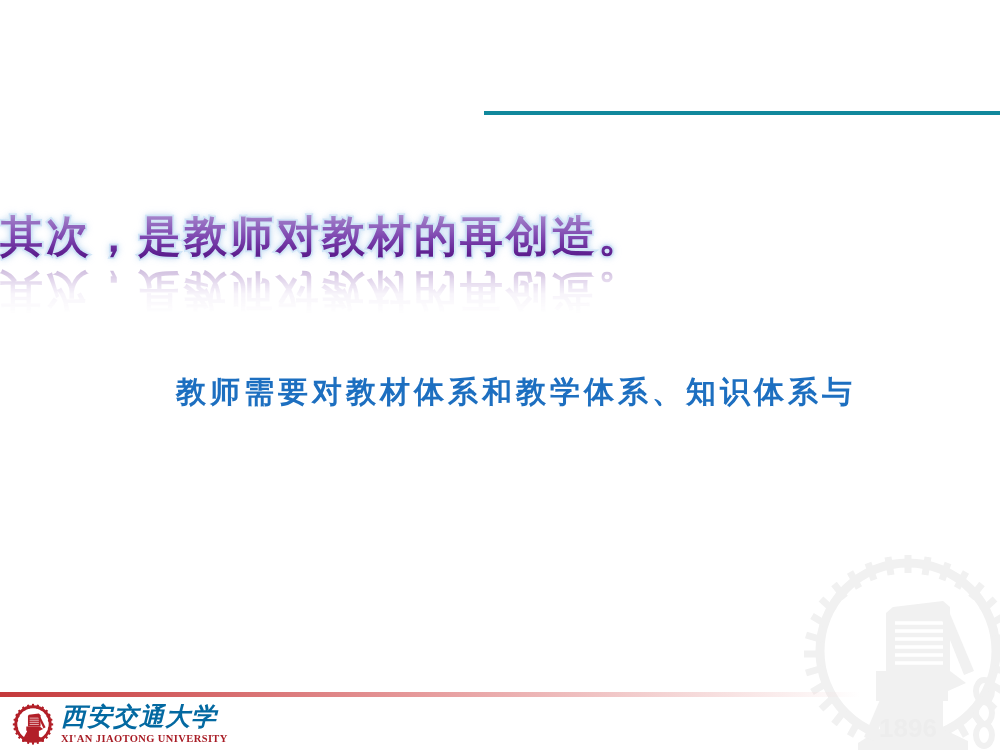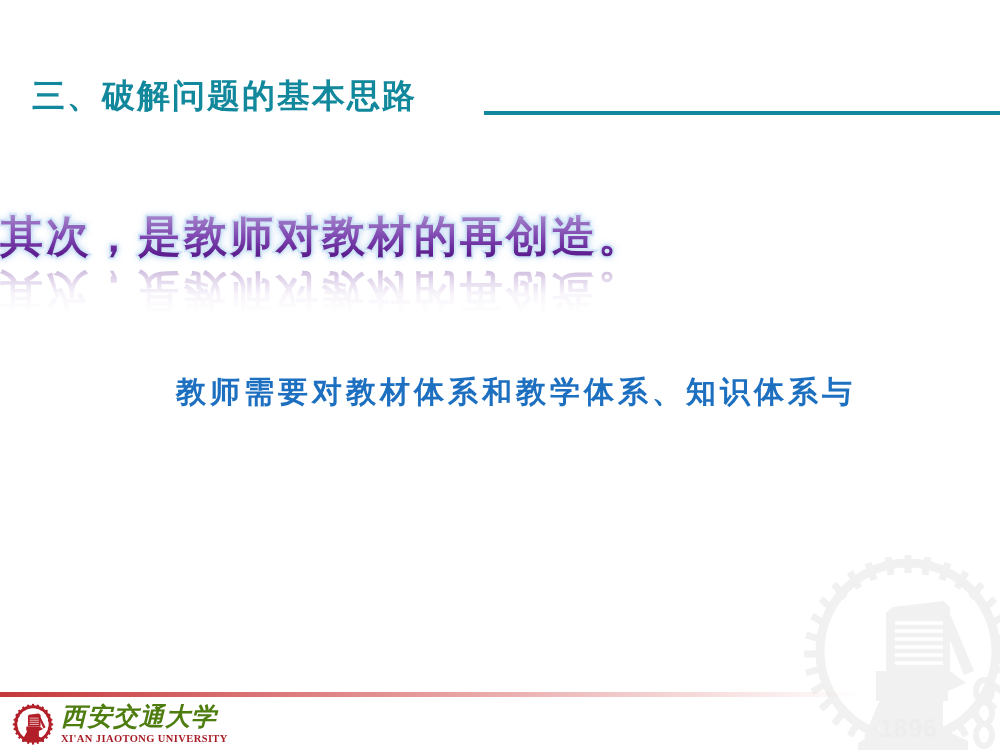--- a/index.html
+++ b/index.html
@@ -167,42 +167,39 @@
     display: flex;
     flex-direction: column;
     justify-content: center;
     line-height: 1;
   }
   #logo-cn {
     font-family: "DejaVu Serif", "Liberation Serif", serif;
     font-size: 25px;
     font-weight: bold;
     font-style: italic;
-    color: #4d7c0f;
+    color: #0369a1;
     letter-spacing: 1px;
     white-space: nowrap;
   }
   #logo-en {
     margin-top: 5px;
     font-family: "Liberation Serif", "DejaVu Serif", serif;
     font-size: 10.5px;
     font-weight: bold;
     color: #a81c25;
     letter-spacing: 0.4px;
     white-space: nowrap;
   }
 </style>
 </head>
 <body>
 
 <div id="slide">
 
-  <div id="section-title-wrap">
-    <div id="section-title">三、破解问题的基本思路</div>
-  </div>
   <div id="title-rule"></div>
 
   <div id="wordart-block">
     <div class="wa-line" id="wordart-reflection">其次，是教师对教材的再创造。</div>
     <div class="wa-line" id="wordart-outline">其次，是教师对教材的再创造。</div>
     <div class="wa-line" id="wordart-main">其次，是教师对教材的再创造。</div>
   </div>
 
   <div id="body-paragraph">
     <span class="p-line first">教师需要对教材体系和教学体系、知识体系与</span>

